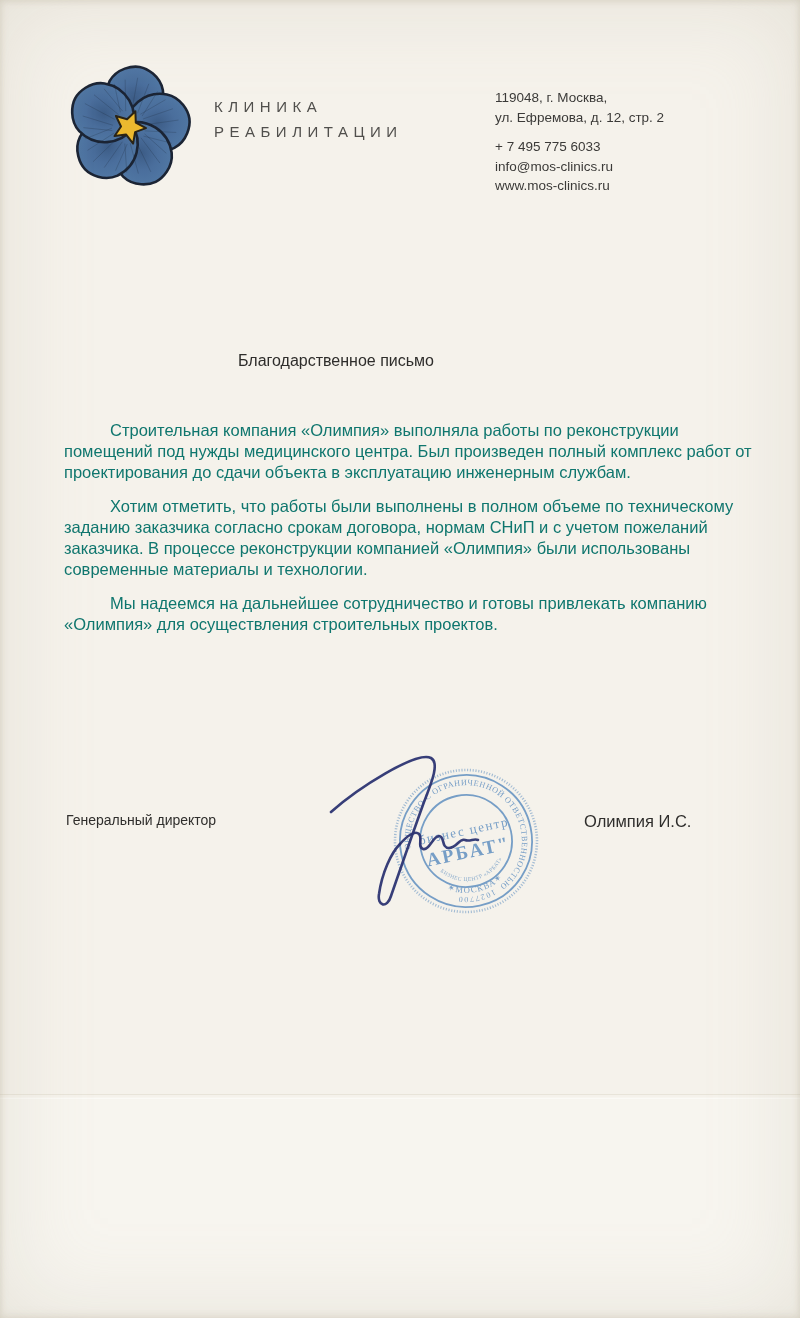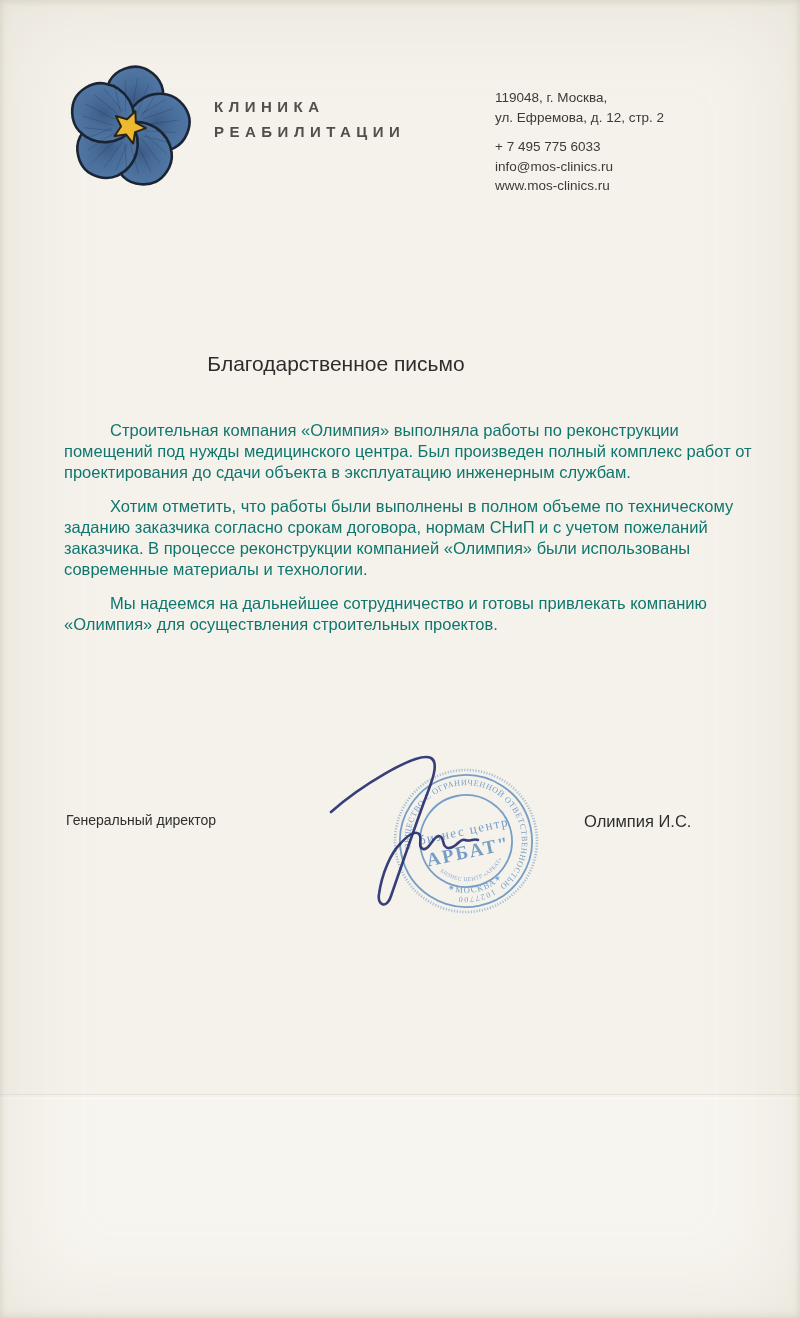--- a/index.html
+++ b/index.html
@@ -12,27 +12,27 @@
   .abs{position:absolute;}
   
   .lower-paper{top:1097px;left:0;width:800px;height:221px;background:#f7f5ef;}
   .fold-line{top:1094px;left:0;width:800px;height:3px;
     border-top:1px solid #e7e3d8;border-bottom:1px solid #fcfbf7;opacity:.9;}
   .vignette{top:0;left:0;width:800px;height:1318px;pointer-events:none;
     box-shadow:inset 0 0 90px rgba(190,183,165,.28), inset 0 2px 6px rgba(180,172,152,.28),
                inset 0 -3px 8px rgba(180,172,152,.22);}
   
   .logo{top:62px;left:64px;width:130px;height:130px;}
-  .brand{top:94px;left:214px;line-height:25px;font-size:15px;font-weight:700;
+  .brand{top:94px;left:214px;line-height:25px;font-size:15px;font-weight:400;
     letter-spacing:5.5px;color:#504f4c;white-space:nowrap;}
   .contact{top:88px;left:484px;font-size:13.5px;line-height:19.5px;color:#3b3a38;margin-left:11px;}
   .contact .block-gap{height:10px;}
   
   .letter-title{top:352px;left:0;width:672px;text-align:center;
-    font-size:21px;color:#2e2d2b;}
+    font-size:16px;color:#2e2d2b;}
   .body-text{top:420px;left:64px;width:688px;}
   .body-text p{margin:0 0 13px 0;font-size:16.5px;line-height:21px;
     text-indent:46px;color:#0f766e;}
   
   .signoff-role{top:812px;left:66px;font-size:14px;}
   .signoff-name{top:812px;left:584px;font-size:16.5px;}
   .stamp{top:764px;left:389px;width:154px;height:154px;opacity:.82;}
   .stamp text{fill:#5b8cbf;font-family:"Liberation Serif",serif;}
   .stamp circle{fill:none;stroke:#5b8cbf;}
   .signature{top:740px;left:326px;width:168px;height:180px;}

